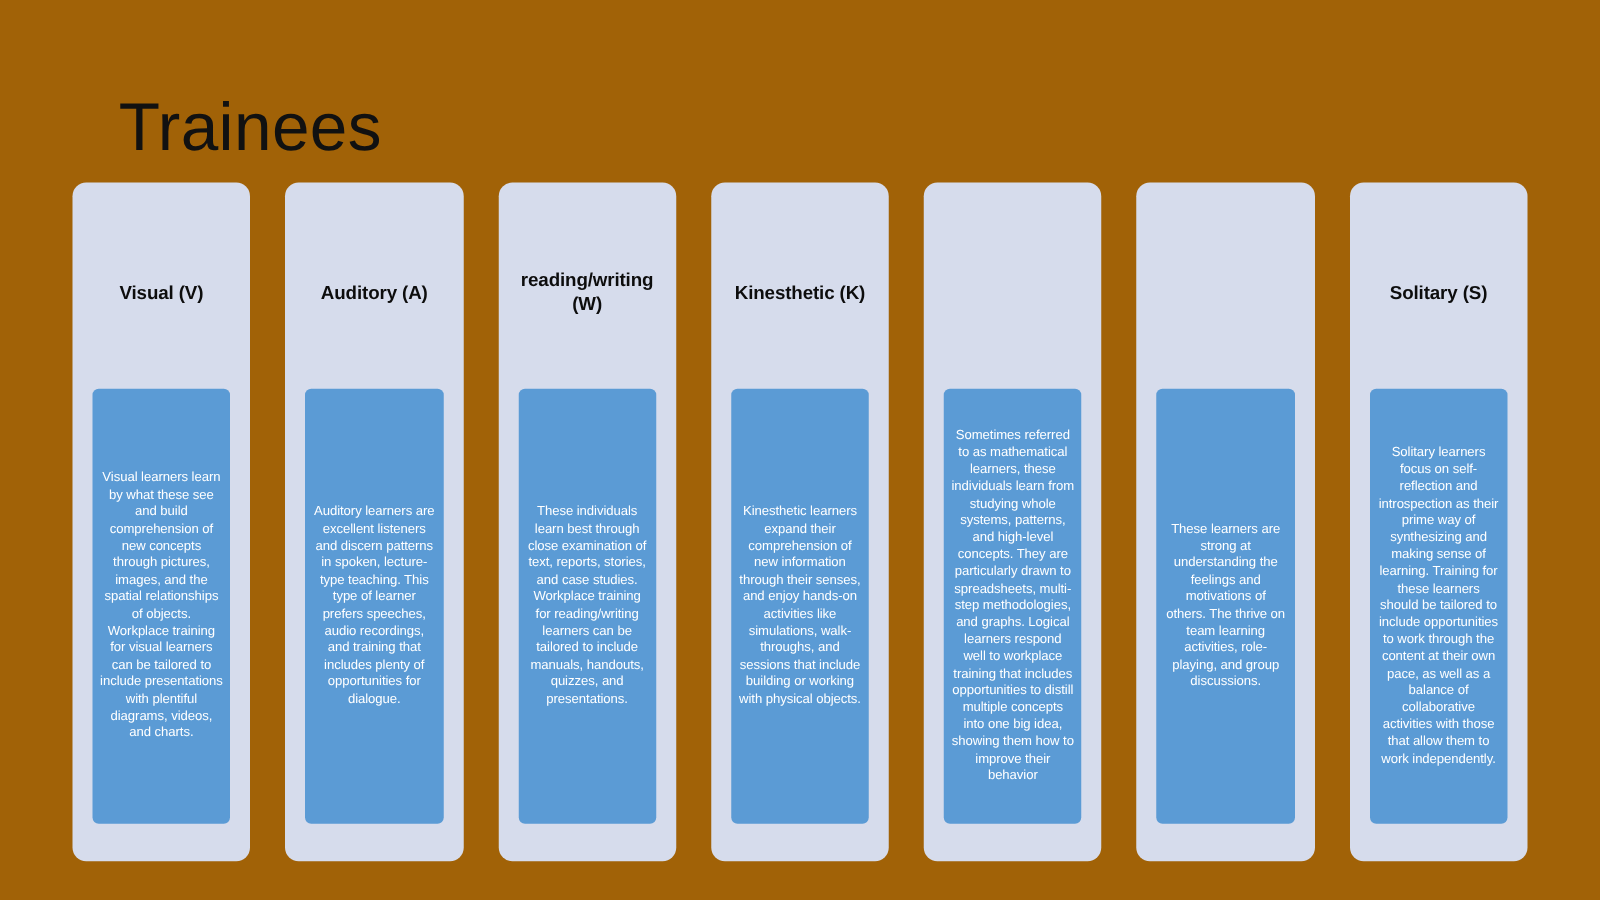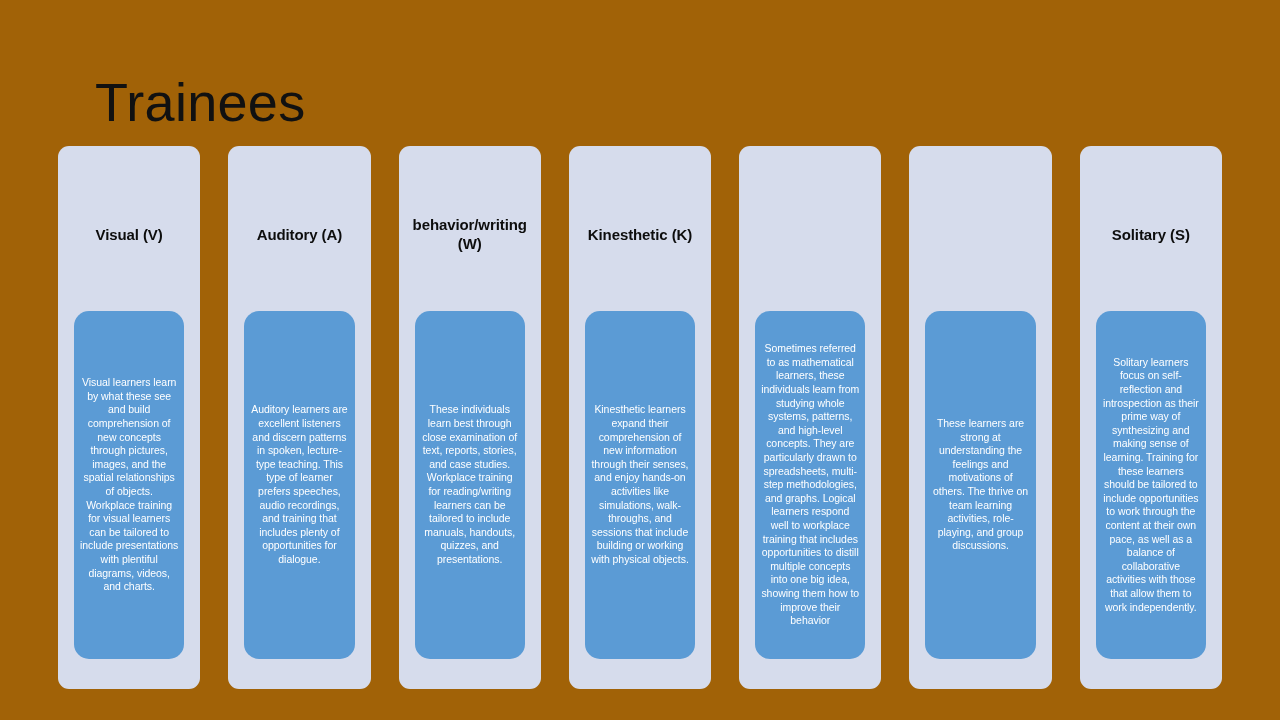--- a/index.html
+++ b/index.html
@@ -74,21 +74,21 @@
     letter-spacing: -0.1px;
   }
 
   .card-body {
     position: absolute;
     left: 16px;
     right: 16px;
     top: 165px;
     bottom: 30px;
     background: #5b9bd5;
-    border-radius: 15px;
+    border-radius: 5px;
     display: flex;
     align-items: center;
     justify-content: center;
     box-sizing: border-box;
     padding: 10px 6px;
     overflow: hidden;
   }
 
   .card-body-text {
     font-family: "Liberation Sans", sans-serif;
@@ -118,21 +118,21 @@
     </div>
 
     <div class="card">
       <div class="card-header">Auditory (A)</div>
       <div class="card-body">
         <div class="card-body-text">Auditory learners are excellent listeners and discern patterns in spoken, lecture-type teaching. This type of learner prefers speeches, audio recordings, and training that includes plenty of opportunities for dialogue.</div>
       </div>
     </div>
 
     <div class="card">
-      <div class="card-header">behavior/writing (W)</div>
+      <div class="card-header">reading/writing (W)</div>
       <div class="card-body">
         <div class="card-body-text">These individuals learn best through close examination of text, reports, stories, and case studies. Workplace training for reading/writing learners can be tailored to include manuals, handouts, quizzes, and presentations.</div>
       </div>
     </div>
 
     <div class="card">
       <div class="card-header">Kinesthetic (K)</div>
       <div class="card-body">
         <div class="card-body-text">Kinesthetic learners expand their comprehension of new information through their senses, and enjoy hands-on activities like simulations, walk-throughs, and sessions that include building or working with physical objects.</div>
       </div>

